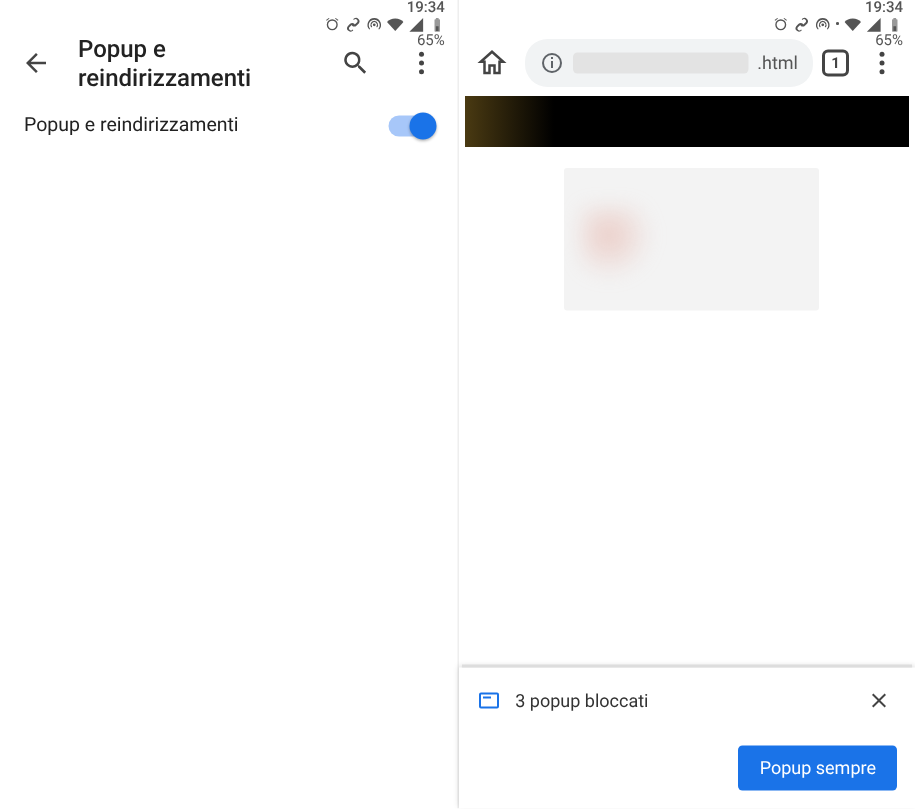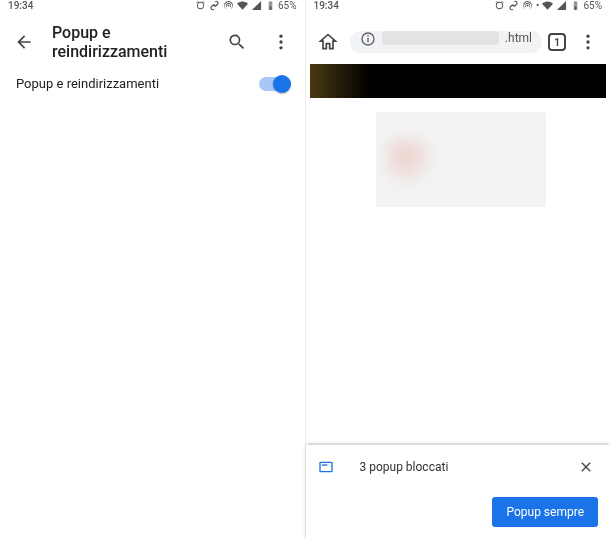--- a/index.html
+++ b/index.html
@@ -1,20 +1,20 @@
 <!DOCTYPE html>
 <html><head>
 <meta charset="utf-8">
 <style>
   * { margin: 0; padding: 0; box-sizing: border-box; font-family: -apple-system, Roboto, Arial, sans-serif; }
   body { width: 610px; height: 539px; display: flex; background: #fff; }
   .pane { flex: 1; display: flex; flex-direction: column; position: relative; }
   .pane-left { border-right: 1px solid #eee; }
 
-  .status-bar { height: 20px; display: flex; align-items: flex-start; padding: 0 8px; font-size: 10px; color: #555; }
+  .status-bar { height: 20px; display: flex; align-items: flex-end; padding: 0 8px; font-size: 10px; color: #555; flex-direction: column; }
   .status-time { font-weight: 500; }
   .status-spacer { flex: 1; }
   .status-icons { display: flex; align-items: center; gap: 3px; }
   .status-icons svg { width: 11px; height: 11px; fill: #555; }
   .status-batt { font-size: 10px; margin-left: 2px; color: #555; }
 
   
   .app-bar { height: 44px; display: flex; align-items: center; padding: 0 8px; gap: 12px; }
   .app-bar .title { font-size: 16px; font-weight: 500; color: #222; flex: 1; }
   .icon-btn { width: 32px; height: 32px; display: flex; align-items: center; justify-content: center; border-radius: 50%; cursor: pointer; }
@@ -23,33 +23,33 @@
   .setting-row { padding: 12px 16px; display: flex; align-items: center; }
   .setting-text { flex: 1; }
   .setting-title { font-size: 13px; color: #222; }
   .setting-sub { font-size: 11px; color: #888; margin-top: 2px; }
 
   .switch { width: 30px; height: 14px; background: #a7c7f9; border-radius: 10px; position: relative; cursor: pointer; }
   .switch::after { content: ""; position: absolute; right: -2px; top: -2px; width: 18px; height: 18px; border-radius: 50%; background: #1a73e8; box-shadow: 0 1px 2px rgba(0,0,0,0.3); }
 
   
   .omnibar { height: 44px; display: flex; align-items: center; padding: 0 6px; gap: 6px; }
-  .url-pill { flex: 1; height: 22px; background: #f1f3f4; border-radius: 15px; display: flex; align-items: flex-start; padding: 0 10px; gap: 6px; }
+  .url-pill { flex: 1; height: 32px; background: #f1f3f4; border-radius: 15px; display: flex; align-items: center; padding: 0 10px; gap: 6px; }
   .url-pill svg { width: 16px; height: 16px; fill: #5f6368; flex-shrink: 0; }
   .url-blur { flex: 1; height: 14px; background: #e3e3e3; border-radius: 3px; }
   .url-ext { font-size: 12px; color: #555; }
   .tab-box { width: 18px; height: 18px; border: 2px solid #444; border-radius: 4px; display: flex; align-items: center; justify-content: center; font-size: 10px; font-weight: bold; color: #444; cursor: pointer; }
 
   .page-content { flex: 1; position: relative; overflow: hidden; }
   .black-bar { height: 34px; background: linear-gradient(to right, #4a3a12 0%, #000 20%, #000 100%); margin: 0 4px; }
   .img-placeholder { position: absolute; top: 48px; left: 70px; width: 170px; height: 95px; background: #f3f3f3; border-radius: 2px; overflow: hidden; }
   .img-placeholder::before { content:""; position:absolute; left:10px; top:25px; width:50px; height:50px; background: radial-gradient(circle at 40% 40%, rgba(230,180,170,0.6), rgba(255,255,255,0) 70%); filter: blur(6px); }
 
   .bottom-sheet { position: absolute; bottom: 0; left: 0; right: 0; background: #fff; box-shadow: 0 -1px 4px rgba(0,0,0,0.15); padding: 10px 12px 12px; }
-  .sheet-row { display: flex; align-items: center; gap: 26px; }
+  .sheet-row { display: flex; align-items: center; gap: 10px; }
   .sheet-row svg { width: 16px; height: 16px; fill: #1a73e8; }
   .sheet-msg { font-size: 12px; color: #333; flex: 1; }
   .sheet-close { width: 24px; height: 24px; display:flex; align-items:center; justify-content:center; cursor:pointer; }
   .sheet-close svg { width: 16px; height: 16px; fill: #444; }
   .sheet-actions { display: flex; justify-content: flex-end; margin-top: 18px; }
   .primary-btn { background: #1a73e8; color: #fff; border: none; padding: 8px 14px; font-size: 12px; border-radius: 3px; cursor: pointer; }
 
   .thin-scroll { position:absolute; left:2px; right:2px; height:2px; background: #ddd; top: -2px; }
 </style>
 </head>

